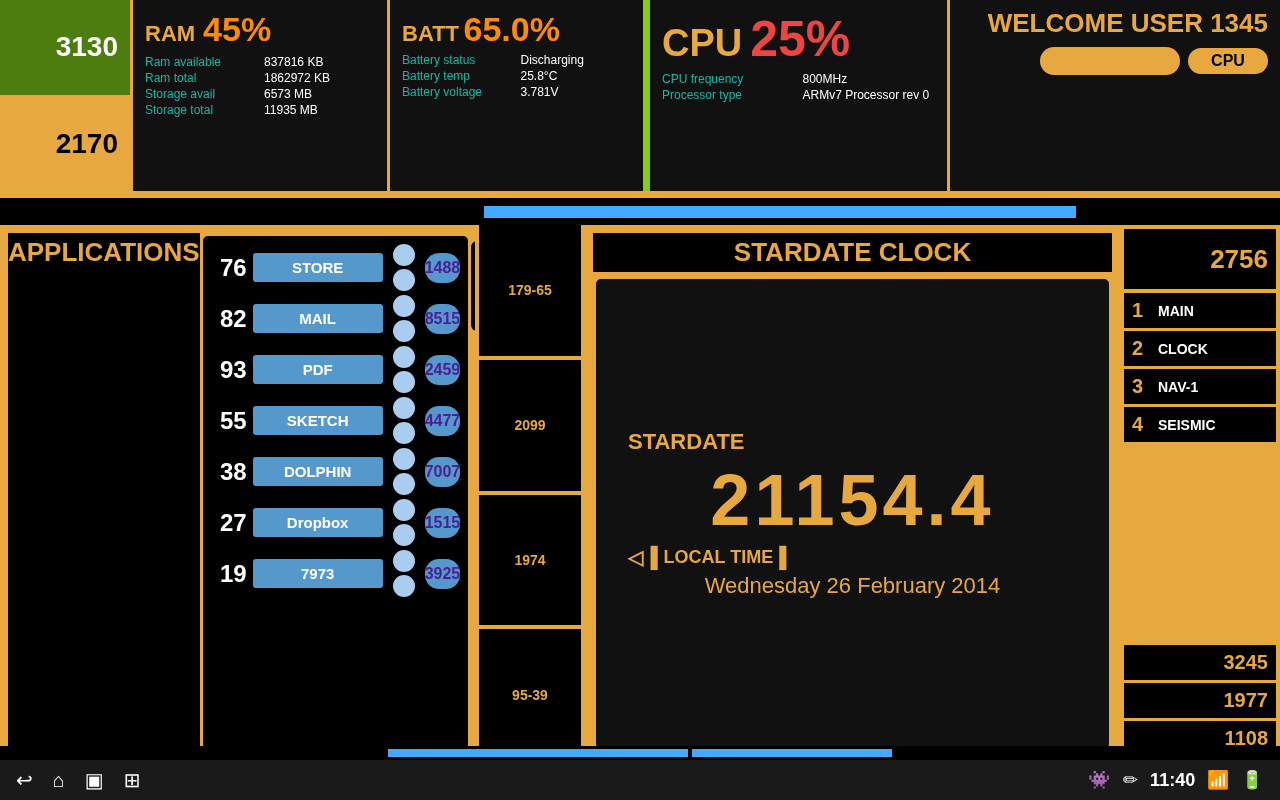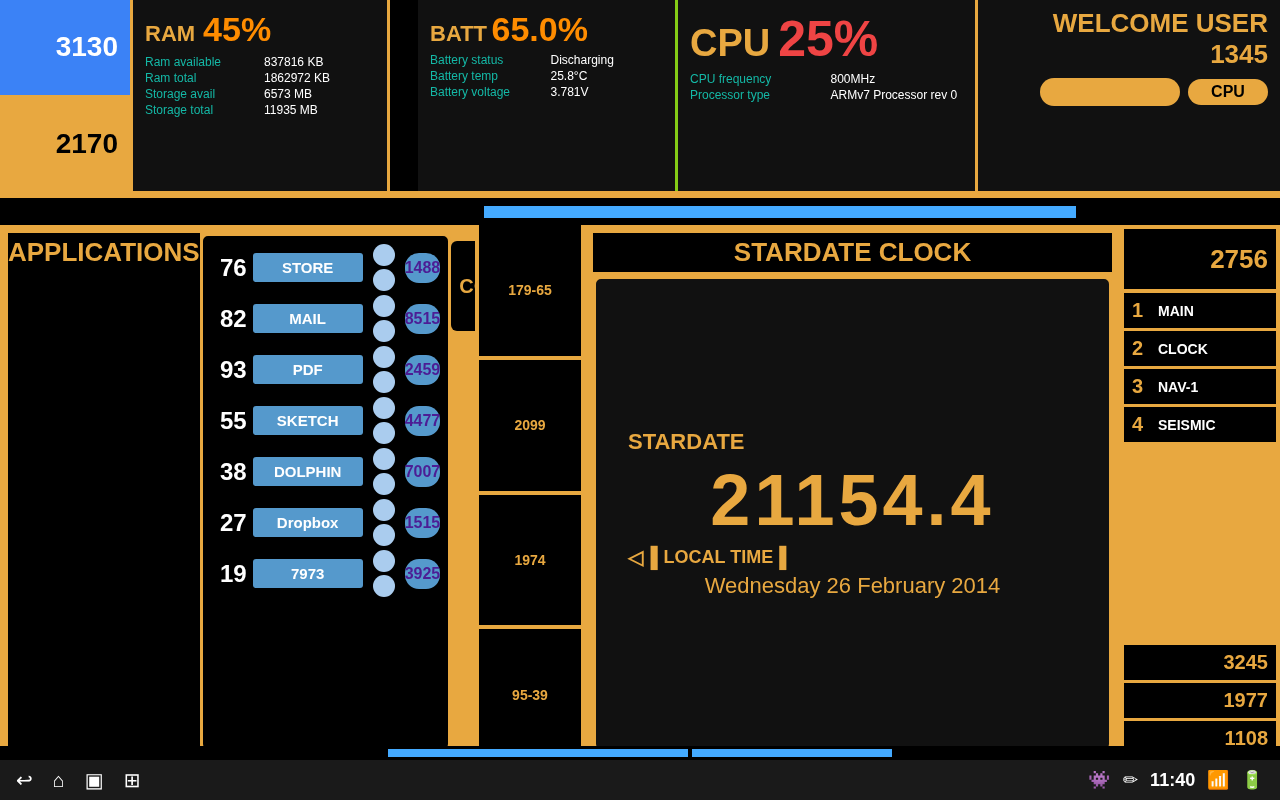--- a/index.html
+++ b/index.html
@@ -27,21 +27,21 @@
       background: #000;
       display: flex;
       align-items: stretch;
       border-bottom: 4px solid #e8a840;
     }
 
     .top-left-numbers {
       display: flex;
       flex-direction: column;
       width: 130px;
-      background: #3b82f6;
+      background: #4d7c0f;
     }
     .top-num-box {
       flex: 1;
       display: flex;
       align-items: center;
       justify-content: flex-end;
       padding-right: 12px;
       font-size: 28px;
       font-weight: bold;
       color: #fff;
@@ -71,22 +71,21 @@
       gap: 2px 8px;
       margin-top: 4px;
     }
     .info-label { color: #14b8a6; font-size: 12px; }
     .info-value { color: #fff; font-size: 12px; }
 
     .top-batt-section {
       flex: 0 0 260px;
       background: #111;
       padding: 10px 12px;
-      border-right: 3px solid #84cc16;
-      margin-left: 28px;
+      border-right: 7px solid #84cc16;
     }
 
     .top-cpu-section {
       flex: 0 0 300px;
       background: #111;
       padding: 10px 12px;
       border-right: 3px solid #e8a840;
     }
     .cpu-main-row {
       display: flex;
@@ -230,21 +229,21 @@
       font-weight: bold;
       width: 36px;
       text-align: right;
     }
     .app-name-btn {
       background: #5599cc;
       color: #fff;
       font-weight: bold;
       font-size: 15px;
       padding: 6px 8px;
-      width: 110px;
+      width: 130px;
       text-align: center;
       border-radius: 3px;
     }
     .app-dots {
       display: flex;
       flex-direction: column;
       gap: 3px;
       margin: 0 4px;
     }
     .app-dot {

